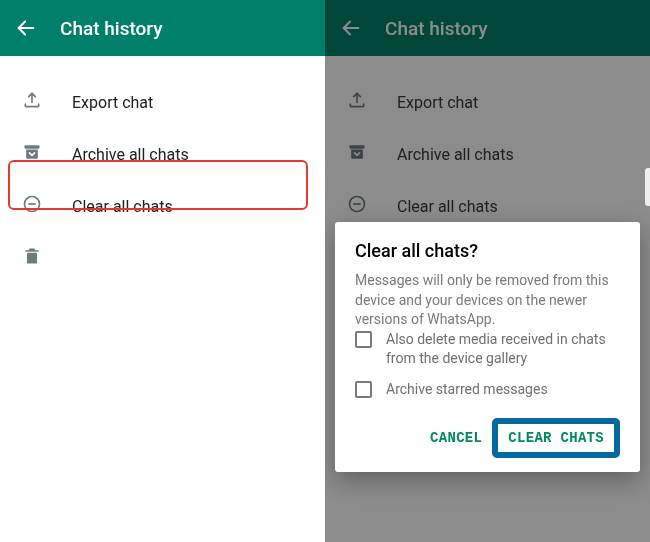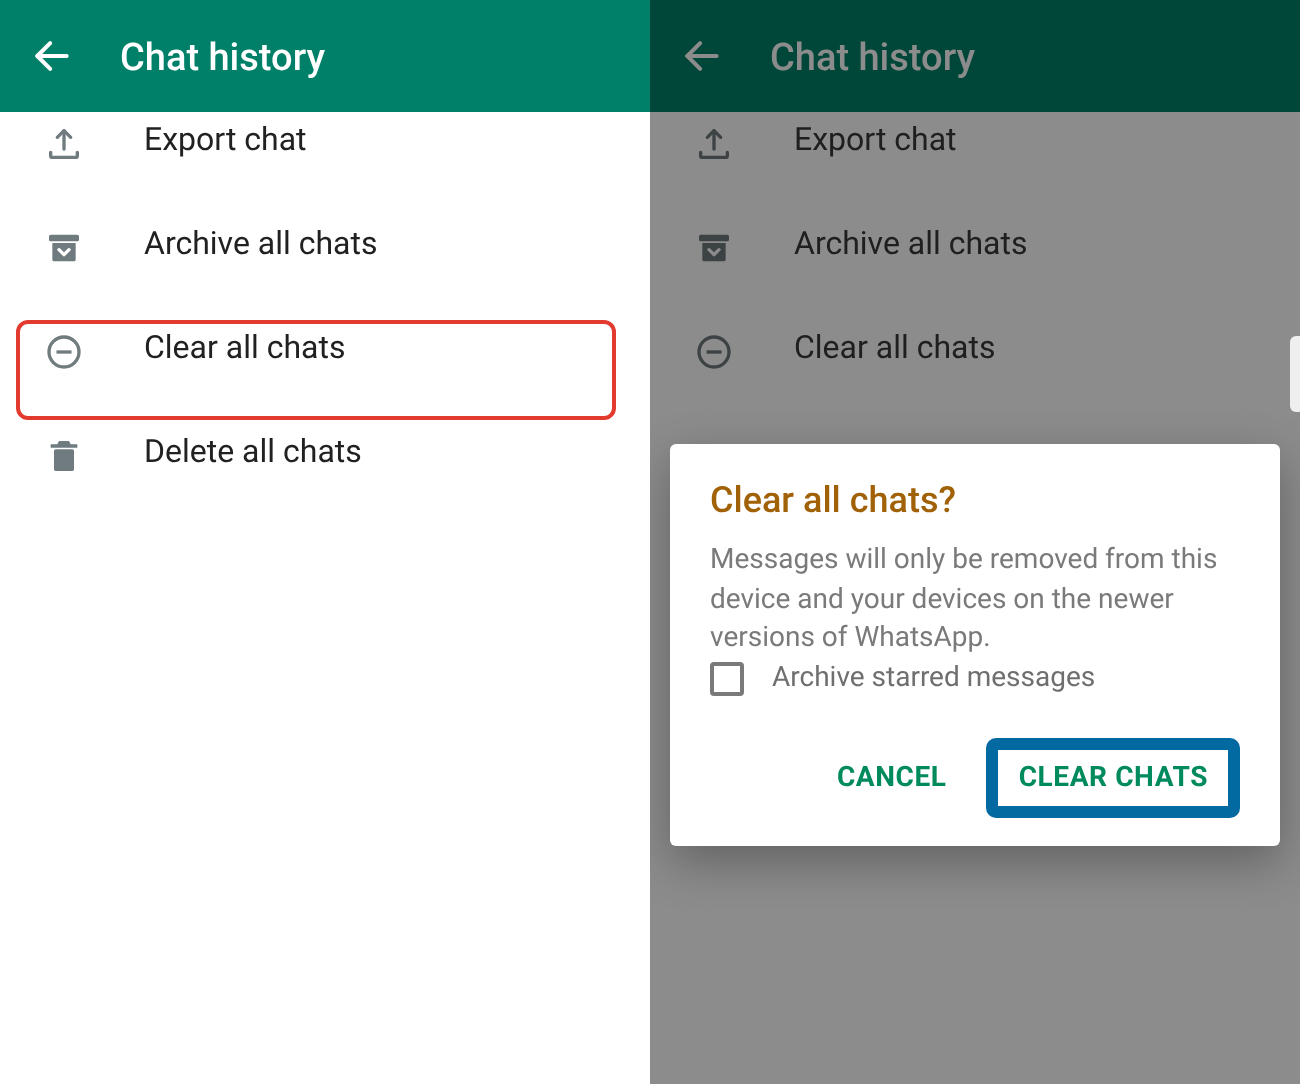--- a/index.html
+++ b/index.html
@@ -8,43 +8,43 @@
   .phone { width: 325px; height: 542px; background: #fff; position: relative; overflow: hidden; }
   .phone.right { background: #fff; }
   .header {
     height: 56px; background: #008069; display: flex; align-items: center;
     color: #fff; padding: 16px 14px;
   }
   .header .back { width: 24px; height: 24px; display:flex; align-items:center; justify-content:center; margin-right: 22px; }
   .header .title { font-size: 19px; font-weight: 500; }
   .menu { padding-top: 4px; }
   .row {
-    display: flex; align-items: flex-start; height: 52px; padding: 0 20px;
+    display: flex; align-items: flex-end; height: 52px; padding: 0 20px;
   }
   .row .ic { width: 24px; height: 24px; display:flex; align-items:center; justify-content:center; color:#6f7b7e; margin-right: 28px; }
   .row .lbl { font-size: 16px; color: #212121; }
   .phone.right .row .lbl { color: #3a3a3a; }
   .hl-row {
     position:absolute; left:8px; width:300px; height:50px; top:160px;
     border:2px solid #e23a2e; border-radius:6px; pointer-events:none;
   }
   .overlay {
     position:absolute; inset:0; background: rgba(0,0,0,0.45);
   }
   .dialog {
     position:absolute; left:10px; right:10px; top:222px;
     background:#fff; border-radius:3px; box-shadow:0 8px 24px rgba(0,0,0,.3);
     padding:18px 20px 14px 20px;
   }
-  .dialog h2 { font-size:18px; font-weight:500; color:#a16207; margin-bottom:10px; }
+  .dialog h2 { font-size:18px; font-weight:500; color:#000000; margin-bottom:10px; }
   .dialog p { font-size:14px; color:#7a7a7a; line-height:1.4; }
   .chk { display:flex; align-items:flex-start; margin-bottom:12px; }
   .chk .box { width:17px; height:17px; border:2px solid #7a7a7a; border-radius:2px; flex:0 0 auto; margin-top:1px; margin-right:14px; }
   .chk .txt { font-size:14px; color:#6f6f6f; line-height:1.35; }
-  .actions { display:flex; justify-content:flex-end; gap:10px; margin-top:20px; align-items:center;}
+  .actions { display:flex; justify-content:flex-end; margin-top:20px; align-items:center;font-family:Liberation Mono, monospace;}
   .btn { font-size:14px; font-weight:700; color:#008a5e; letter-spacing:.3px; padding:8px 10px; cursor:pointer; }
   .btn.primary-hl { border:6px solid #0369a1; border-radius:5px; padding:6px 10px; }
   
   .scroll-hint { position:absolute; right:0; top:168px; width:5px; height:38px; background:rgba(255,255,255,0.85); border-radius:3px 0 0 3px;}
   svg { display:block; }
 </style>
 </head>
 <body>
 
 <div class="stage">
@@ -90,21 +90,20 @@
         </span>
         <span class="lbl">Clear all chats</span>
       </div>
       <div class="row">
         <span class="ic">
           <svg width="20" height="20" viewBox="0 0 24 24" fill="#6f7b7e">
               <path d="M9 3h6l1 2h4v2H4V5h4l1-2z"></path>
               <rect x="6" y="8" width="12" height="13" rx="1"></rect>
             </svg>
         </span>
-        <span class="lbl">Delete all chats</span>
       </div>
     </div>
     <div class="hl-row"></div>
   </div>
 
   <div class="phone right">
     <div class="header">
       <span class="back">
         <svg width="22" height="22" viewBox="0 0 24 24" fill="none" stroke="#fff" stroke-width="2.2" stroke-linecap="round" stroke-linejoin="round">
             <line x1="20" y1="12" x2="4" y2="12"></line>
@@ -147,20 +146,24 @@
     </div>
 
     <div class="overlay"></div>
     <div class="scroll-hint"></div>
 
     <div class="dialog">
       <h2>Clear all chats?</h2>
       <p>Messages will only be removed from this device and your devices on the newer versions of WhatsApp.</p>
       <div class="chk">
         <span class="box"></span>
+        <span class="txt">Also delete media received in chats from the device gallery</span>
+      </div>
+      <div class="chk">
+        <span class="box"></span>
         <span class="txt">Archive starred messages</span>
       </div>
       <div class="actions">
         <span class="btn">CANCEL</span>
         <span class="btn primary-hl">CLEAR CHATS</span>
       </div>
     </div>
   </div>
 
 </div>

